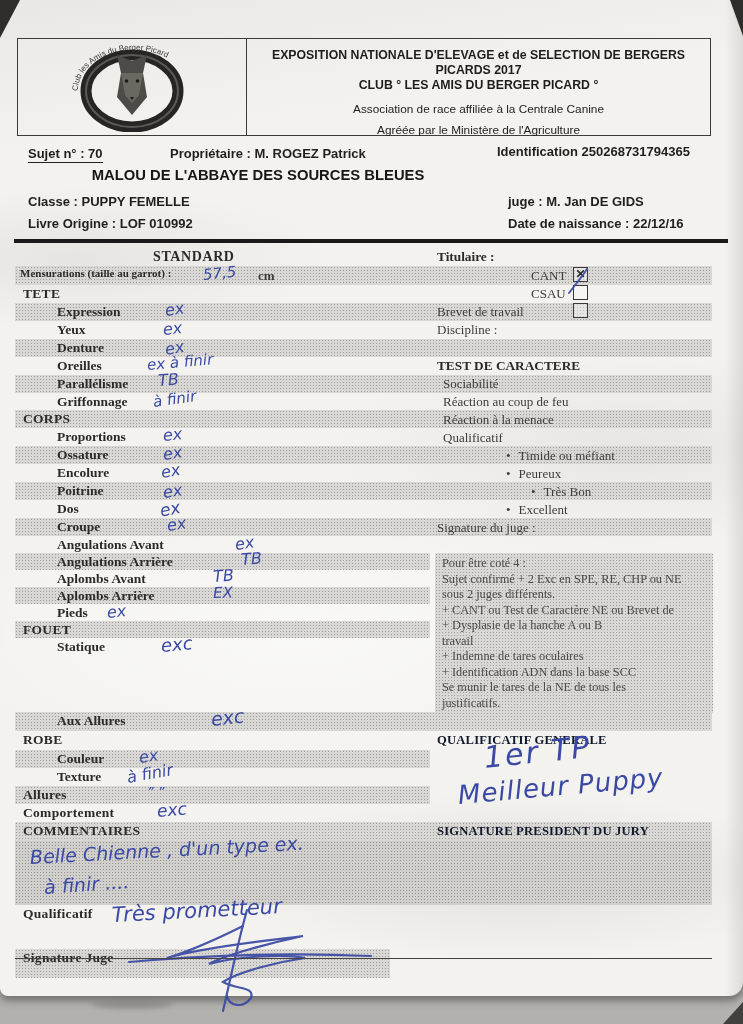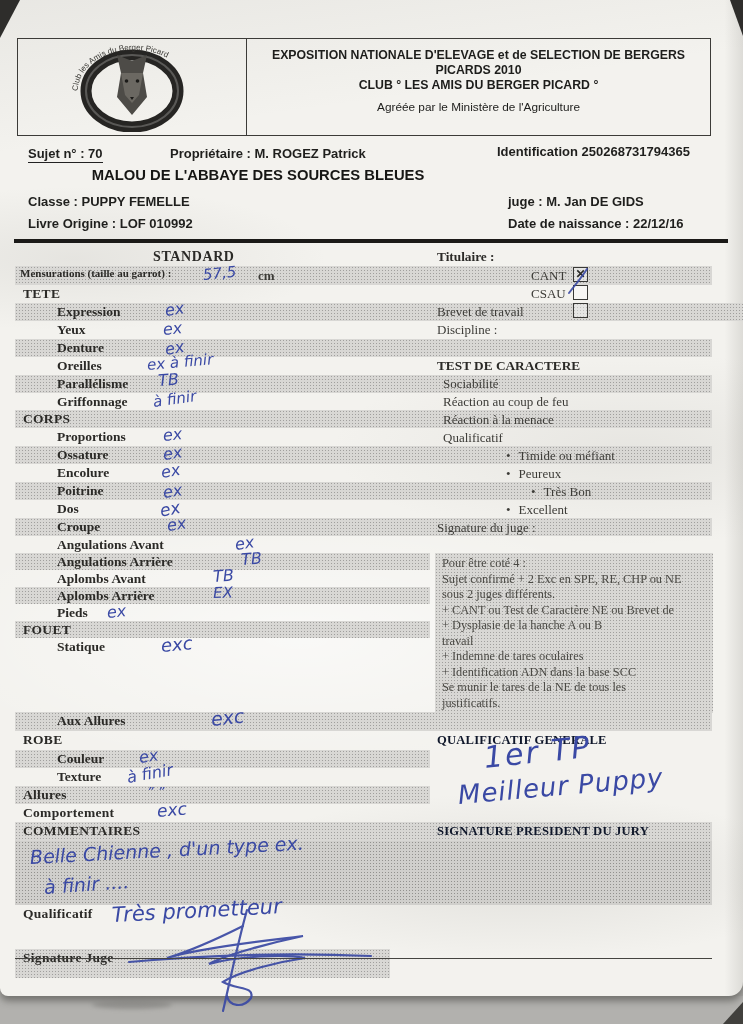--- a/index.html
+++ b/index.html
@@ -84,22 +84,23 @@
         <path d="M103,34 L125,34 L121,56 L114,64 L107,56 Z" fill="#6b6862"></path>
         <circle cx="108.5" cy="42" r="1.8" fill="#1c1b19"></circle>
         <circle cx="119.5" cy="42" r="1.8" fill="#1c1b19"></circle>
         <path d="M112,58 h4 l-2,3 z" fill="#1c1b19"></path>
         <text font-size="8" fill="#3a3935" font-family="Liberation Sans,sans-serif">
           <textPath href="#arc">Club les Amis du Berger Picard</textPath>
         </text>
       </svg>
     </div>
     <div class="htext">
-      <div class="hl1">EXPOSITION NATIONALE D'ELEVAGE et de SELECTION DE BERGERS PICARDS 2010</div>
+      <div class="hl1">EXPOSITION NATIONALE D'ELEVAGE et de SELECTION DE BERGERS PICARDS 2017</div>
       <div class="hl2">CLUB °  LES AMIS DU BERGER PICARD °</div>
+      <div class="hl3">Association de race affiliée à la Centrale Canine</div>
       <div class="hl4">Agréée par le Ministère de l'Agriculture</div>
     </div>
   </div>
 
   <div class="info" style="left:28px;top:146px;"><span class="u">Sujet n° : 70</span></div>
   <div class="info" style="left:170px;top:146px;">Propriétaire  : M. ROGEZ Patrick</div>
   <div class="info" style="left:497px;top:144px;">Identification 250268731794365</div>
   <div class="dogname">MALOU DE L'ABBAYE DES SOURCES BLEUES</div>
   <div class="info" style="left:28px;top:194px;">Classe : PUPPY  FEMELLE</div>
   <div class="info" style="left:28px;top:216px;">Livre Origine : LOF 010992</div>
@@ -112,21 +113,21 @@
       <div class="row" style="top: 248px; height: 18px;">
         <span class="lab cls-std">STANDARD</span>
       </div>
       <div class="row shade" style="top: 266px; height: 19px;">
         <span class="lab cls-head">Mensurations (taille au garrot) :</span>
         <span class="hw" style="left: 188px; top: 0px; font-size: 15px; transform: rotate(-6deg);">57,5</span>
       </div>
       <div class="row" style="top: 285px; height: 18px;">
         <span class="lab cls-sec">TETE</span>
       </div>
-      <div class="row shade" style="top: 303px; height: 18px; padding-left: 32px;">
+      <div class="row shade" style="top: 303px; height: 18px;">
         <span class="lab cls-item">Expression</span>
         <span class="hw" style="left: 150px; top: -2px; font-size: 16px; transform: rotate(-8deg);">ex</span>
       </div>
       <div class="row" style="top: 321px; height: 18px;">
         <span class="lab cls-item">Yeux</span>
         <span class="hw" style="left: 148px; top: -1px; font-size: 16px; transform: rotate(-6deg);">ex</span>
       </div>
       <div class="row shade" style="top: 339px; height: 18px;">
         <span class="lab cls-item">Denture</span>
         <span class="hw" style="left: 150px; top: 1px; font-size: 16px; transform: rotate(-10deg);">ex</span>

